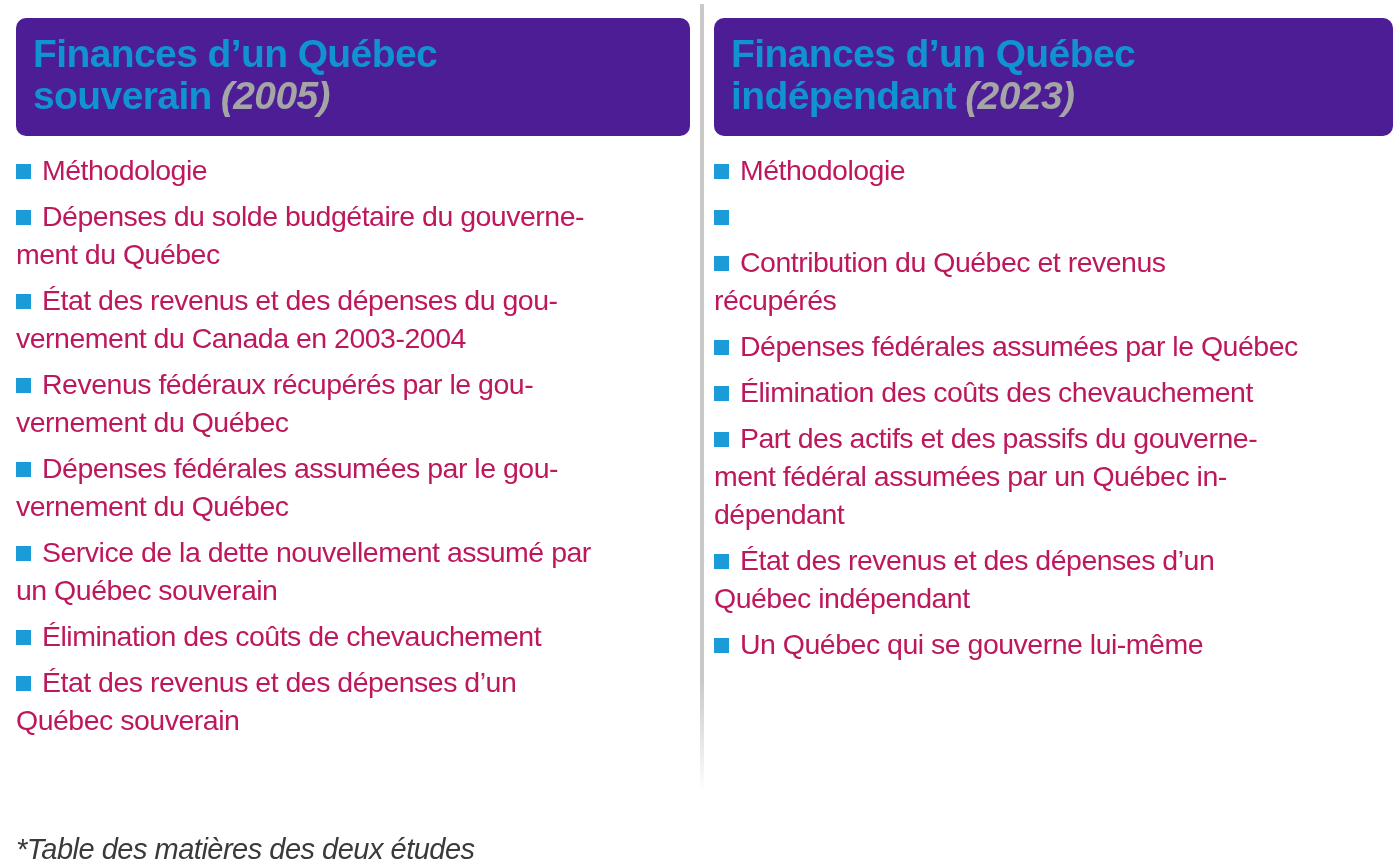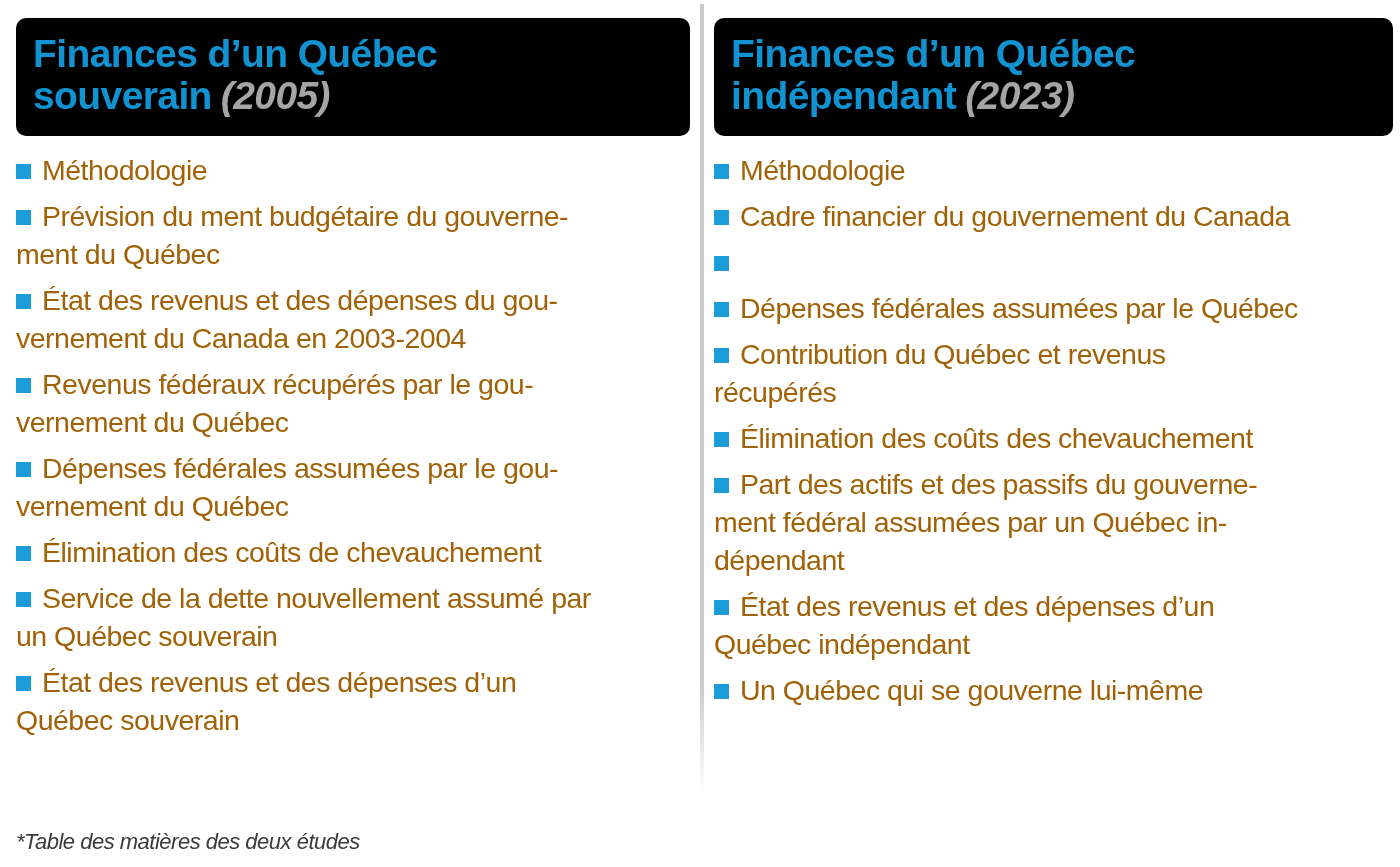--- a/index.html
+++ b/index.html
@@ -15,21 +15,21 @@
   }
 
   .study-col {
     position: absolute;
     top: 18px;
   }
   .study-col.left  { left: 16px;  width: 674px; }
   .study-col.right { left: 714px; width: 679px; }
 
   .study-header {
-    background: #000000;
+    background: #4c1d95;
     border-radius: 10px;
     padding: 15px 18px 14px 17px;
     min-height: 118px;
   }
   .study-title {
     margin: 0;
     font-size: 39px;
     line-height: 42px;
     font-weight: 700;
     letter-spacing: -0.6px;
@@ -46,21 +46,21 @@
   }
 
   .toc-list {
     margin-top: 15px;
   }
   .item {
     margin: 0 0 8px 0;
     font-size: 28.5px;
     line-height: 38px;
     letter-spacing: -0.5px;
-    color: #a16207;
+    color: #be185d;
   }
   .item-text {
     white-space: pre-line;
   }
   .bullet {
     display: inline-block;
     width: 15px;
     height: 15px;
     background: #1b9bd8;
     margin-right: 11px;
@@ -73,67 +73,66 @@
     top: 4px;
     width: 4px;
     height: 788px;
     background: linear-gradient(to bottom, #c9c9c9 0%, #c9c9c9 86%, rgba(201,201,201,0) 100%);
   }
 
   .footnote {
     position: absolute;
     left: 16px;
     top: 801px;
-    font-size: 22px;
+    font-size: 29px;
     line-height: 38px;
     font-style: italic;
     letter-spacing: -0.5px;
     color: #3a3a3a;
   }
 </style>
 </head>
 <body>
 
 <section class="study-col left">
   <header class="study-header">
     <h2 class="study-title"><span class="title-main">Finances d’un Québec
 souverain</span><span class="title-year">(2005)</span></h2>
   </header>
   <div class="toc-list">
     <p class="item"><span class="bullet"></span><span class="item-text">Méthodologie</span></p>
-    <p class="item"><span class="bullet"></span><span class="item-text">Prévision du ment budgétaire du gouverne-
+    <p class="item"><span class="bullet"></span><span class="item-text">Dépenses du solde budgétaire du gouverne-
 ment du Québec</span></p>
     <p class="item"><span class="bullet"></span><span class="item-text">État des revenus et des dépenses du gou-
 vernement du Canada en 2003-2004</span></p>
     <p class="item"><span class="bullet"></span><span class="item-text">Revenus fédéraux récupérés par le gou-
 vernement du Québec</span></p>
     <p class="item"><span class="bullet"></span><span class="item-text">Dépenses fédérales assumées par le gou-
 vernement du Québec</span></p>
-    <p class="item"><span class="bullet"></span><span class="item-text">Élimination des coûts de chevauchement</span></p>
     <p class="item"><span class="bullet"></span><span class="item-text">Service de la dette nouvellement assumé par
 un Québec souverain</span></p>
+    <p class="item"><span class="bullet"></span><span class="item-text">Élimination des coûts de chevauchement</span></p>
     <p class="item"><span class="bullet"></span><span class="item-text">État des revenus et des dépenses d’un
 Québec souverain</span></p>
   </div>
 </section>
 
 <div class="column-divider"></div>
 
 <section class="study-col right">
   <header class="study-header">
     <h2 class="study-title"><span class="title-main">Finances d’un Québec
 indépendant</span><span class="title-year">(2023)</span></h2>
   </header>
   <div class="toc-list">
     <p class="item"><span class="bullet"></span><span class="item-text">Méthodologie</span></p>
-    <p class="item"><span class="bullet"></span><span class="item-text">Cadre financier du gouvernement du Canada</span></p>
     <p class="item"><span class="bullet"></span></p>
-    <p class="item"><span class="bullet"></span><span class="item-text">Dépenses fédérales assumées par le Québec</span></p>
     <p class="item"><span class="bullet"></span><span class="item-text">Contribution du Québec et revenus
 récupérés</span></p>
+    <p class="item"><span class="bullet"></span><span class="item-text">Dépenses fédérales assumées par le Québec</span></p>
     <p class="item"><span class="bullet"></span><span class="item-text">Élimination des coûts des chevauchement</span></p>
     <p class="item"><span class="bullet"></span><span class="item-text">Part des actifs et des passifs du gouverne-
 ment fédéral assumées par un Québec in-
 dépendant</span></p>
     <p class="item"><span class="bullet"></span><span class="item-text">État des revenus et des dépenses d’un
 Québec indépendant</span></p>
     <p class="item"><span class="bullet"></span><span class="item-text">Un Québec qui se gouverne lui-même</span></p>
   </div>
 </section>
 

